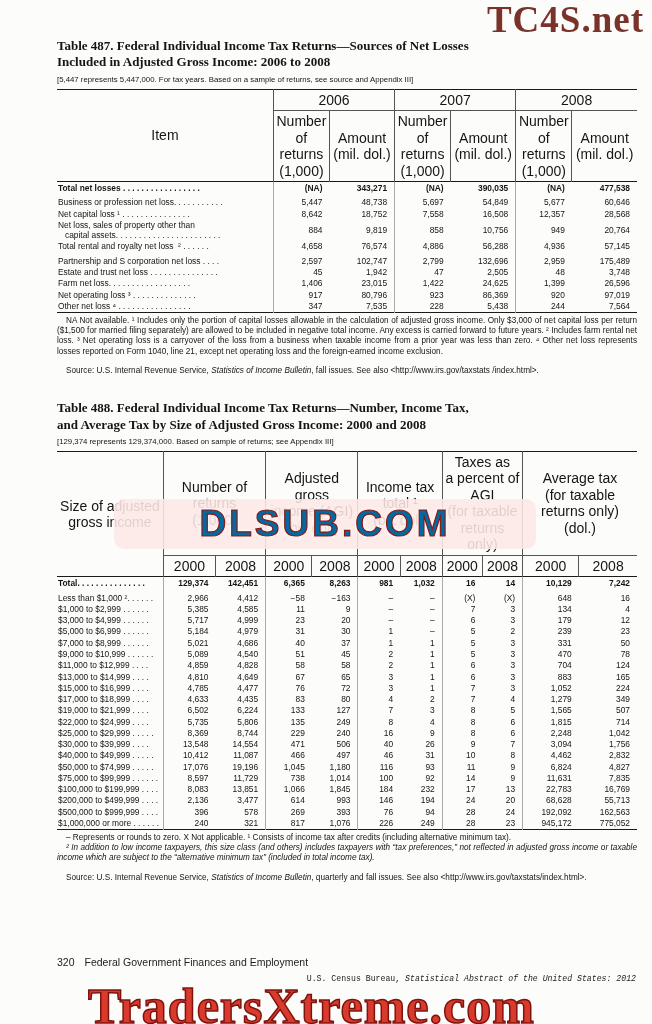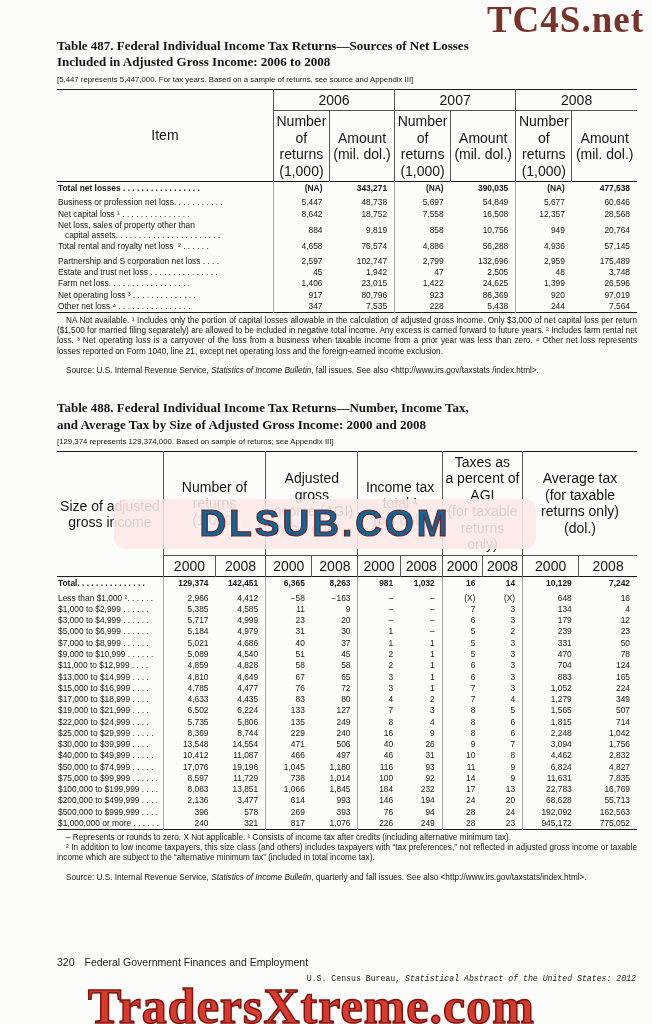--- a/index.html
+++ b/index.html
@@ -556,21 +556,21 @@
             <td class="num">249</td>
             <td class="num g">28</td>
             <td class="num">23</td>
             <td class="num g">945,172</td>
             <td class="num">775,052</td>
           </tr>
         </tbody>
     </table>
 
     <div class="footnote">– Represents or rounds to zero. X Not applicable. ¹ Consists of income tax after credits (including alternative minimum tax).</div>
-    <div class="footnote" style="text-indent:9px; margin-top:0;">² In addition to low income taxpayers, this size class (and others) includes taxpayers with “tax preferences,” not reflected in adjusted gross income or taxable income which are subject to the “alternative minimum tax” (included in total income tax).</div>
+    <div class="footnote" style="text-indent:9px; margin-top:0;font-style:italic;">² In addition to low income taxpayers, this size class (and others) includes taxpayers with “tax preferences,” not reflected in adjusted gross income or taxable income which are subject to the “alternative minimum tax” (included in total income tax).</div>
     <div class="source"><span>Source: U.S. Internal Revenue Service, </span><span class="it">Statistics of Income Bulletin</span><span>, quarterly and fall issues. See also &lt;http://www.irs.gov/taxstats/index.html&gt;.</span></div>
 
   </div>
 
   <div class="footer-line">
     <span class="pg">320</span><span>Federal Government Finances and Employment</span>
   </div>
 
   <div class="census-line"><span>U.S. Census Bureau, </span><span class="it">Statistical Abstract of the United States: 2012</span></div>
 

